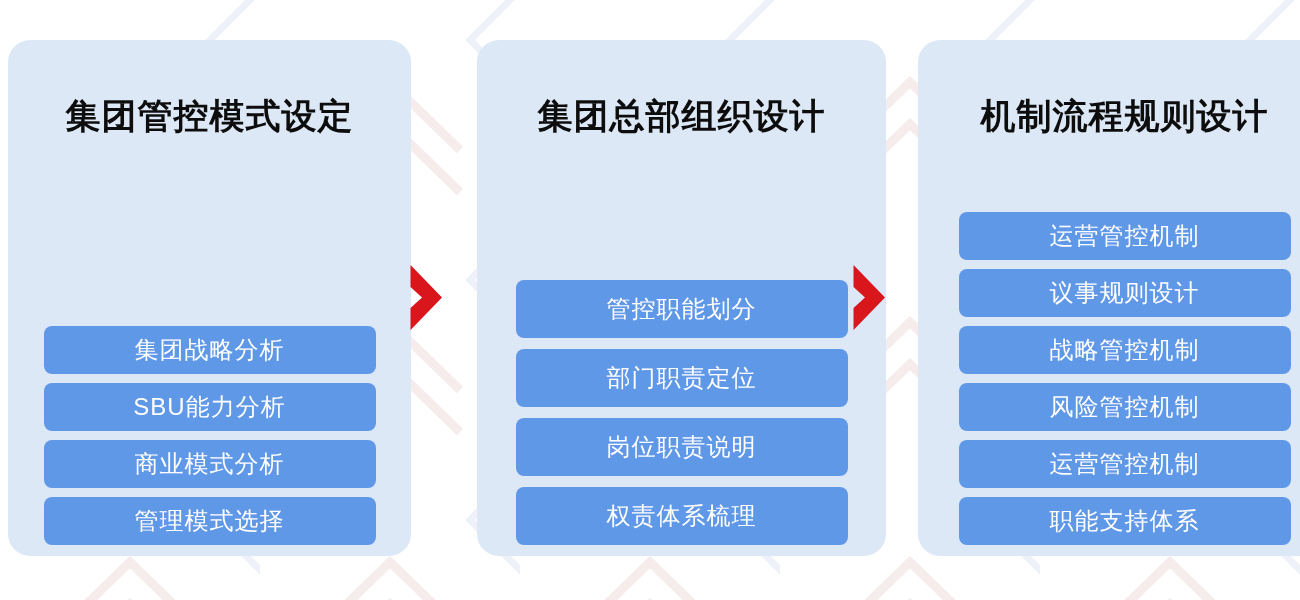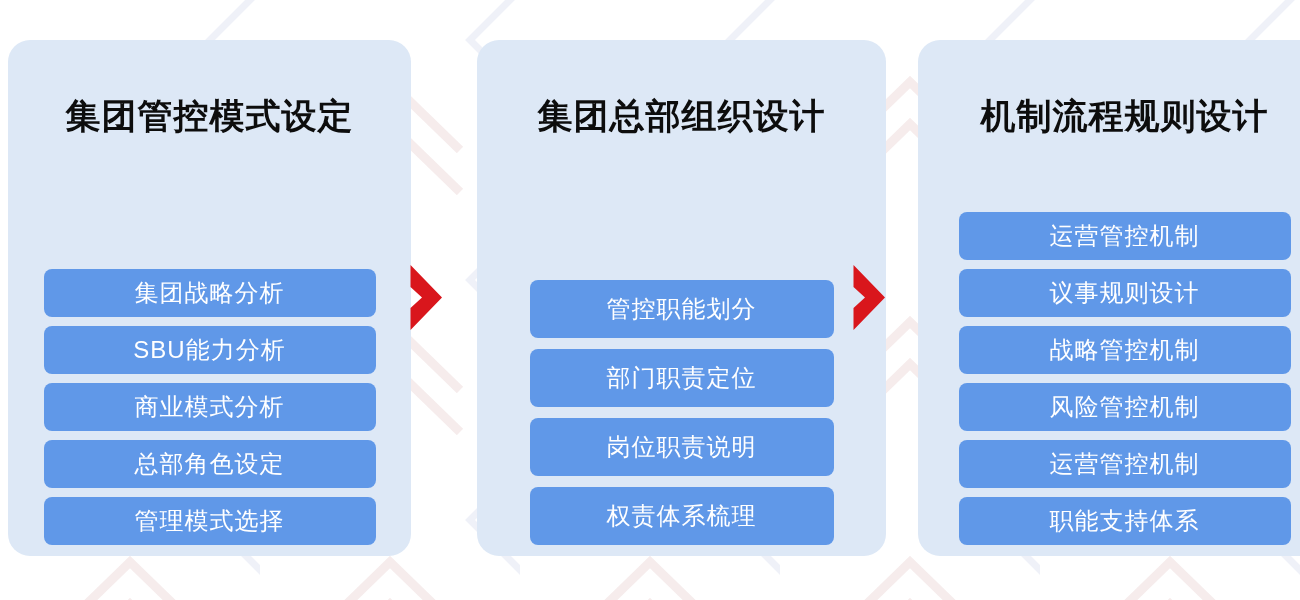--- a/index.html
+++ b/index.html
@@ -85,21 +85,21 @@
     display: flex;
     align-items: center;
     justify-content: center;
     text-align: center;
     font-size: 24px;
     letter-spacing: 1px;
     box-sizing: border-box;
     white-space: nowrap;
   }
   .p1 .pill { width: 332px; height: 48px; margin-bottom: 9px; }
-  .p2 .pill { width: 304px; height: 58px; margin-bottom: 11px; }
+  .p2 .pill { width: 332px; height: 58px; margin-bottom: 11px; }
   .p3 .pill { width: 332px; height: 48px; margin-bottom: 9px; }
 
   .p1 .pill:last-child,
   .p2 .pill:last-child,
   .p3 .pill:last-child { margin-bottom: 0; }
 
   .arrow {
     position: absolute;
     top: 264px;
     width: 34px;
@@ -130,21 +130,20 @@
 
 <div id="board">
 
   <section class="panel p1">
     <div class="panel-inner">
       <h2 class="panel-title">集团管控模式设定</h2>
       <ul class="pill-list">
         <li class="pill">集团战略分析</li>
         <li class="pill">SBU能力分析</li>
         <li class="pill">商业模式分析</li>
-        <li class="pill">总部角色设定</li>
         <li class="pill">管理模式选择</li>
       </ul>
     </div>
   </section>
 
   <div class="arrow a1">
     <svg viewBox="0 0 34 67" aria-hidden="true">
       <path d="M1.5 1 L33 33.5 L1.5 66 L1.5 44 L13 33.5 L1.5 23 Z" fill="#d9161c"></path>
     </svg>
   </div>

